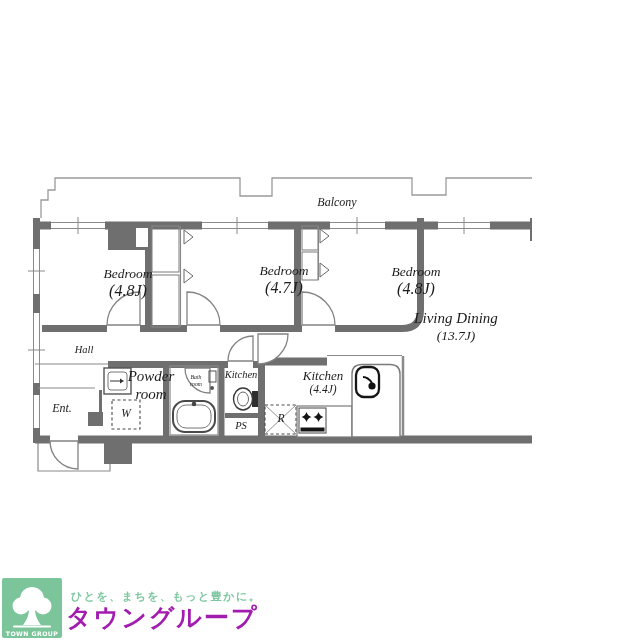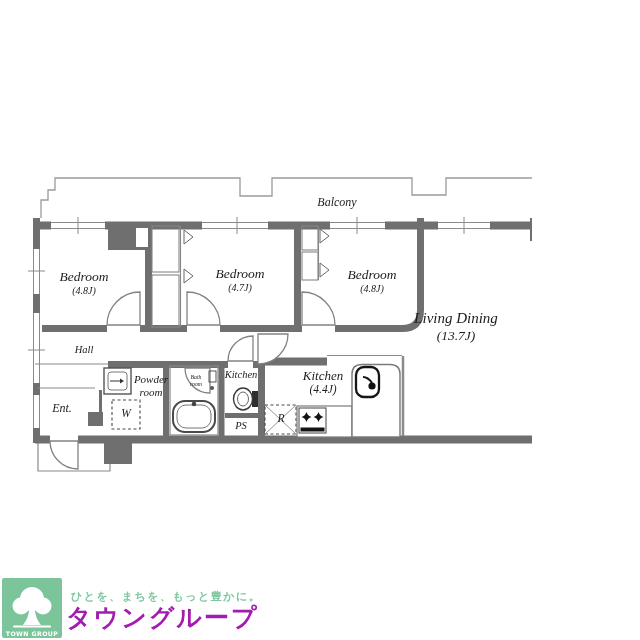--- a/index.html
+++ b/index.html
@@ -3,26 +3,26 @@
 <meta charset="utf-8">
 <style>
   html,body{margin:0;padding:0;background:#fff;}
   .stage{position:relative;width:532px;height:640px;background:#ffffff;overflow:hidden;
          font-family:"Liberation Serif",serif;}
   .plan-svg{position:absolute;left:0;top:0;}
   .lbl{position:absolute;transform:translate(-50%,-50%);font-style:italic;color:#1c1c1c;
        text-align:center;white-space:nowrap;line-height:1.18;}
   .lbl .sz{display:block;}
   .f15{font-size:15px;} .f15 .sz{font-size:13.5px;}
-  .f13{font-size:13.5px;} .f13 .sz{font-size:10px;}
+  .f13{font-size:13.5px;margin-left:44px;} .f13 .sz{font-size:16px;}
   .fk{font-size:13px;} .fk .sz{font-size:11.5px;}
   .f12{font-size:12px;}
   .f11{font-size:11.5px;}
   .f10{font-size:10.5px;}
-  .f9{font-size:11px;}
+  .f9{font-size:15px;}
   .f5{font-size:5.8px;letter-spacing:0;}
   .vert{writing-mode:vertical-rl;}
   .logo-tagline{position:absolute;left:71px;top:589px;font-family:Liberation Sans, sans-serif;
        font-size:11px;font-weight:bold;color:#7fc7a0;letter-spacing:1.5px;}
   .logo-brand{position:absolute;left:66px;top:601px;font-family:"DejaVu Sans",sans-serif;
        font-size:25px;font-weight:bold;color:#a21caf;letter-spacing:2px;}
 </style>
 </head>
 <body>
 

